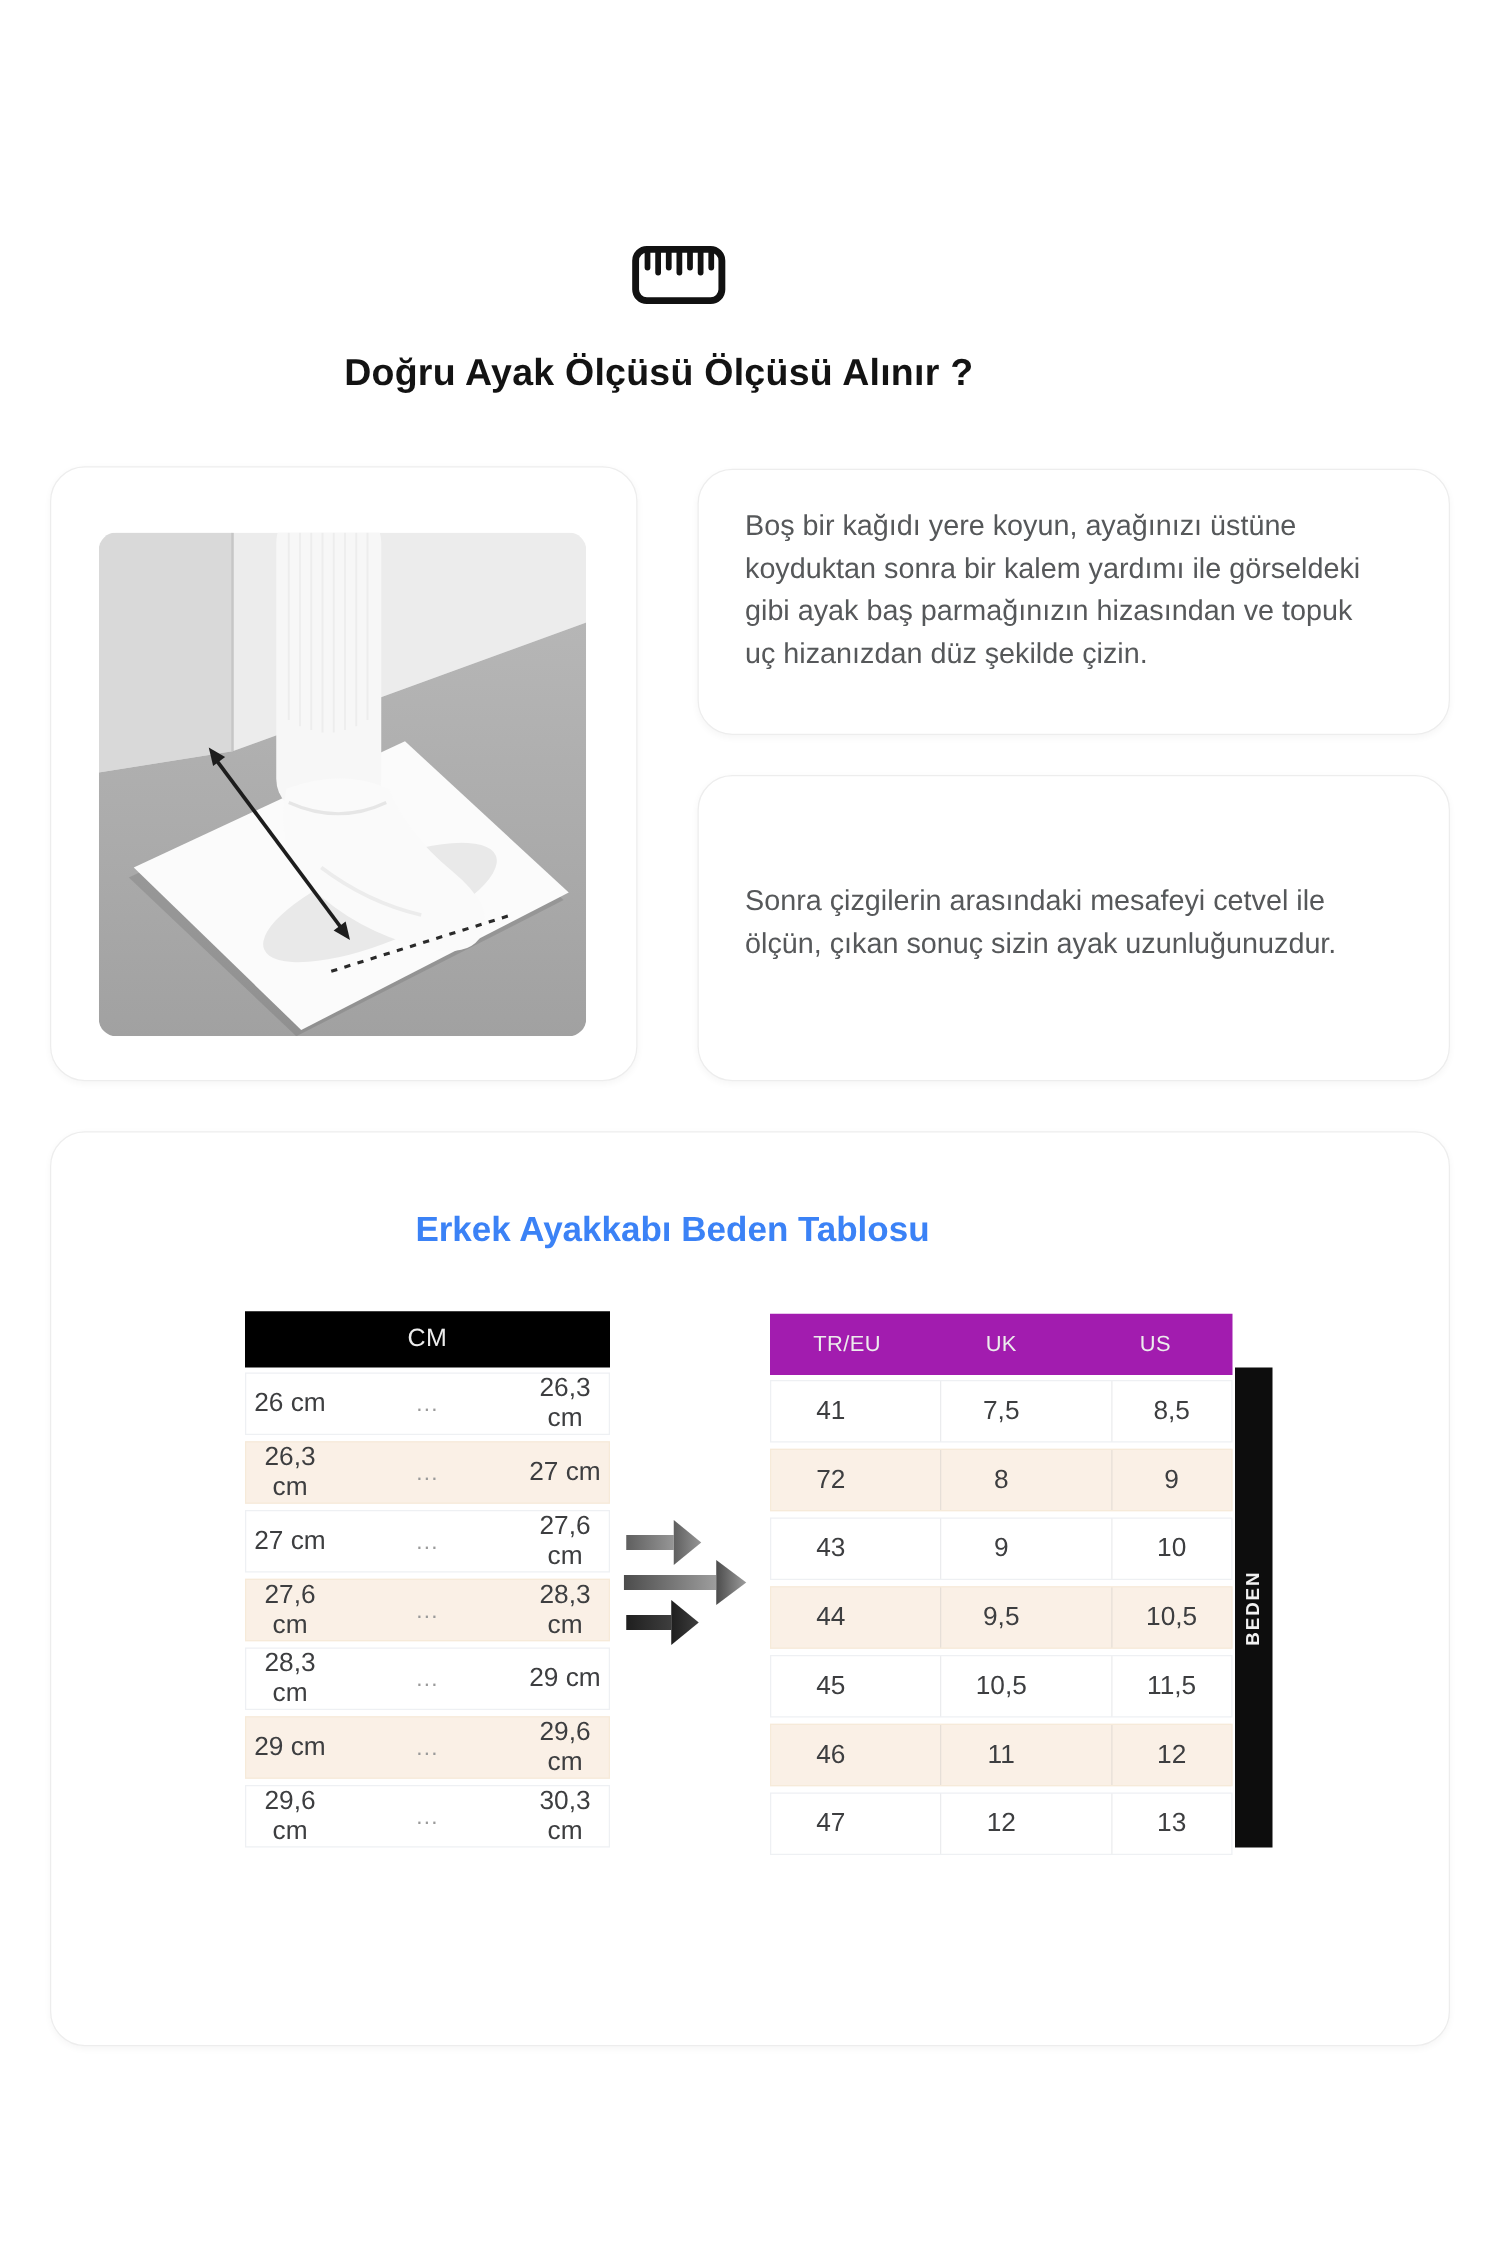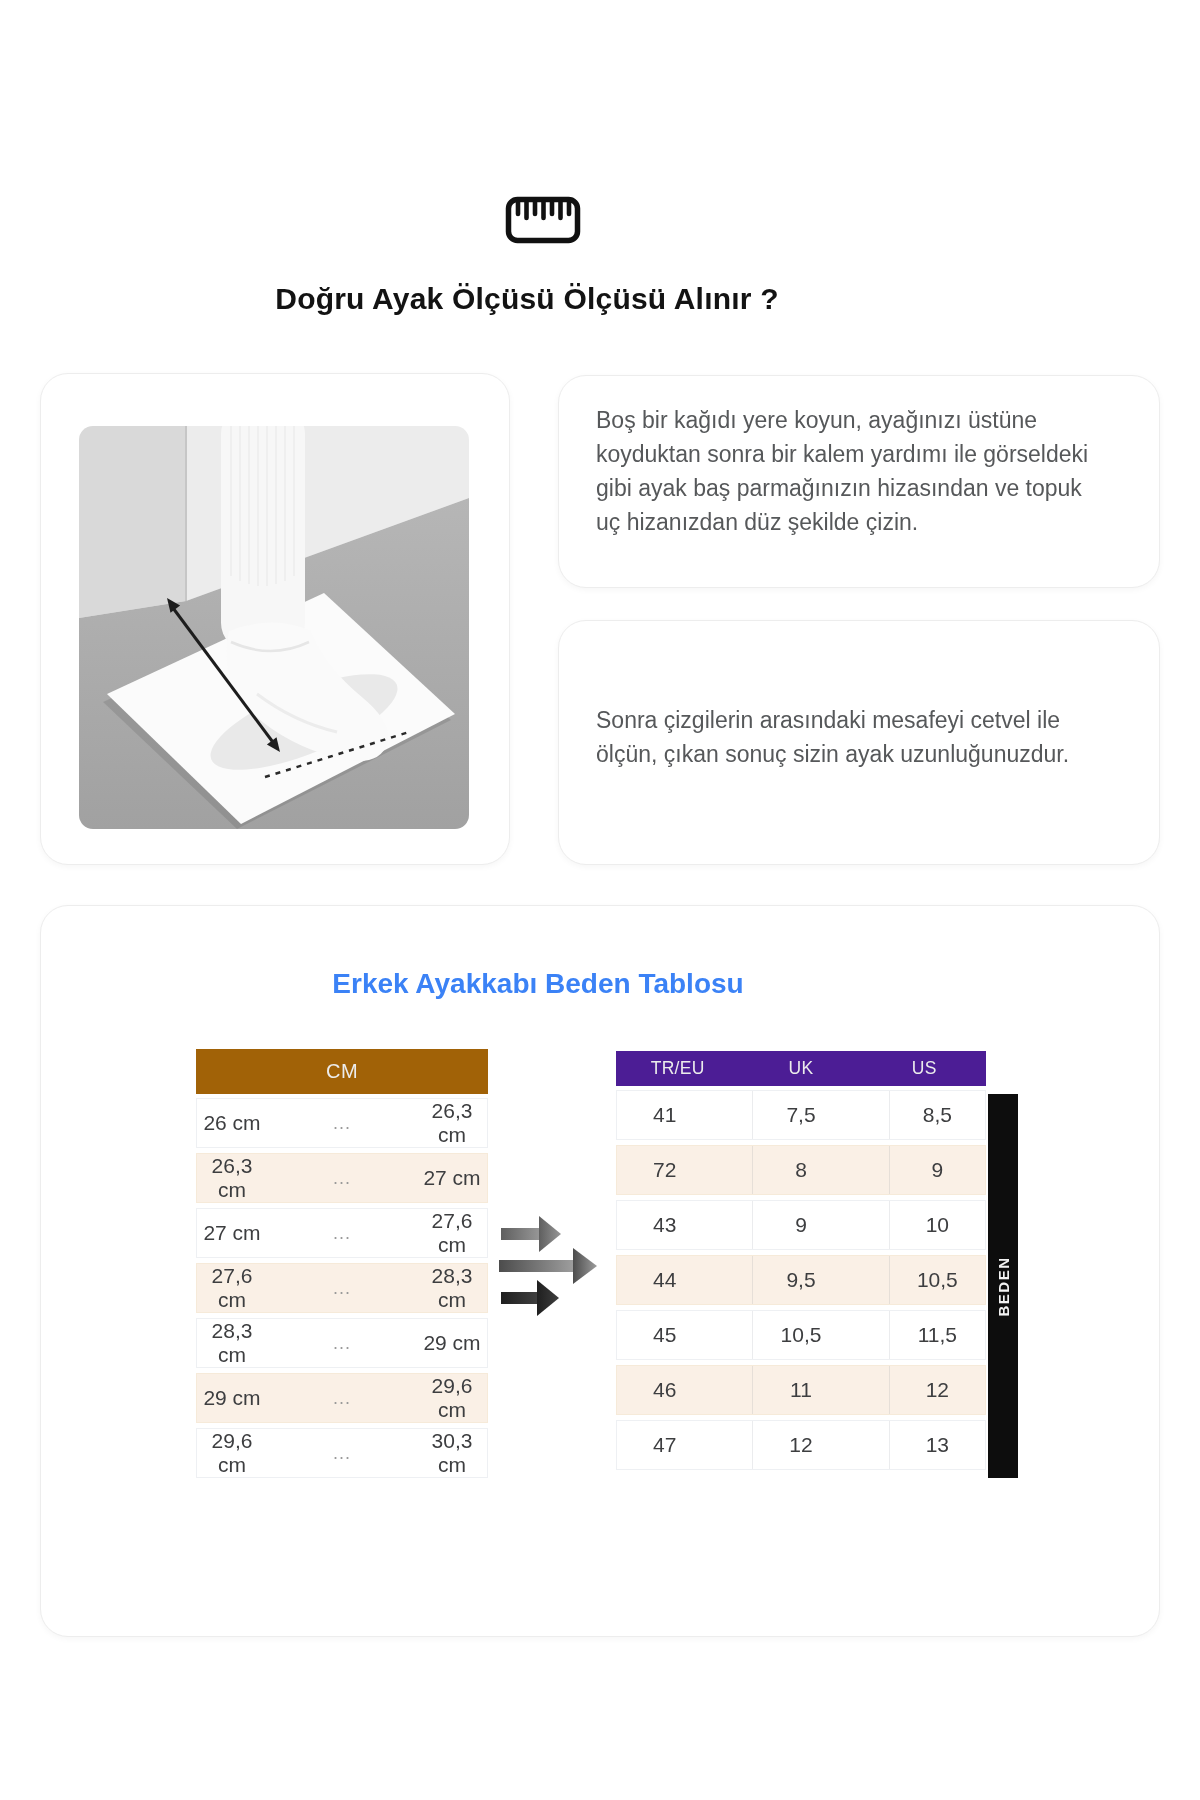--- a/index.html
+++ b/index.html
@@ -25,23 +25,23 @@
   .text-card-1 p, .text-card-2 p { font-size:23px; line-height:34px; color:#56585a; }
 
   
   .size-card { left:40px; top:905px; width:1120px; height:732px; }
   .size-title { position:absolute; top:42px; left:0; width:994px; text-align:center;
                 font-size:28px; font-weight:bold; color:#3b82f6;margin-top:20px; }
 
   .cm-table { position:absolute; left:155px; top:143px; width:292px; }
   .intl-table { position:absolute; left:575px; top:145px; width:370px; }
 
-  .thead { height:45px; background:#a16207; color:#ececec; display:flex;
+  .thead { height:45px; background:#000000; color:#ececec; display:flex;
            align-items:center; justify-content:center; font-size:20px; letter-spacing:.5px; }
-  .thead3 { height:35px; background:#4c1d95; color:#ececec; display:flex; align-items:center; }
+  .thead3 { height:49px; background:#a21caf; color:#ececec; display:flex; align-items:center; }
   .thead3 span { flex:1; text-align:center; font-size:17.5px; letter-spacing:.3px; }
 
   .srow { height:50px; margin-top:5px; display:flex; align-items:center;
           background:#fff; border:1px solid #eef0f3;gap:40px; }
   .srow.first { margin-top:4px; }
   .srow.cream { background:#faf0e6; border-color:#f6ead9; }
   .srow .cell { flex:1; text-align:center; font-size:21px; color:#3d3e40; }
   .srow .dots { flex:1; text-align:center; font-size:18px; color:#9a9a9a; letter-spacing:1px; }
   .intl-table .srow .cell + .cell { border-left:1px solid rgba(120,125,140,.15);
           height:100%; display:flex; align-items:center; justify-content:center; }

